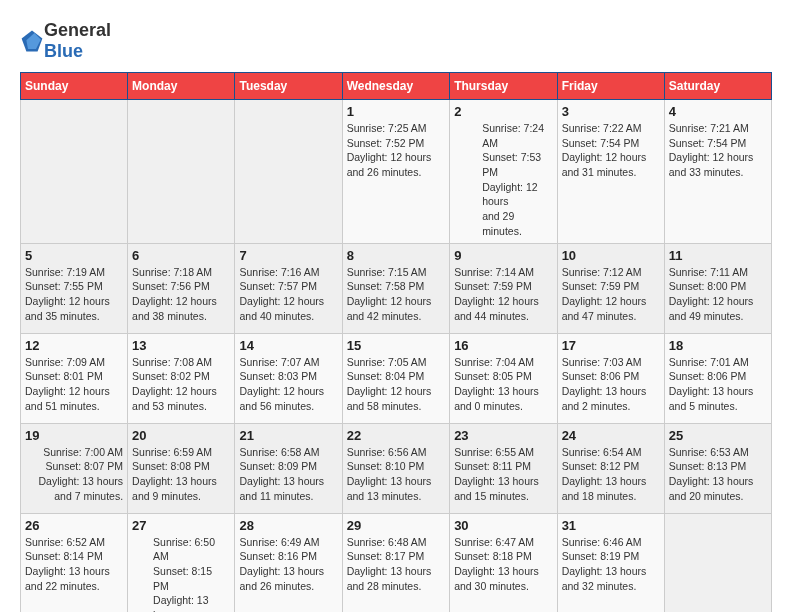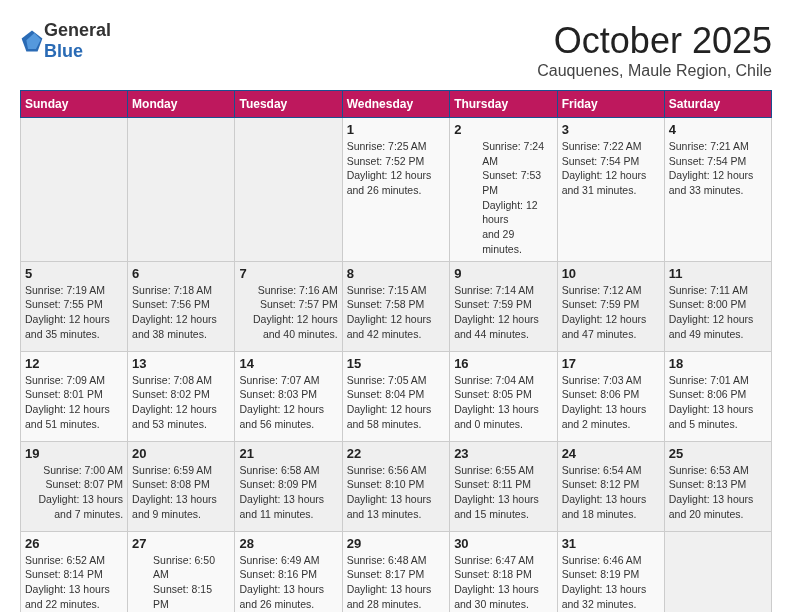--- a/index.html
+++ b/index.html
@@ -36,21 +36,21 @@
     .location-title {
       font-size: 16px;
       color: #444;
     }
     .calendar {
       width: 100%;
       border-collapse: collapse;
       font-size: 11px;
     }
     .calendar thead th {
-      background-color: #be185d;
+      background-color: #ef4444;
       color: #fff;
       padding: 6px 4px;
       text-align: left;
       font-size: 12px;
       font-weight: bold;
       border: 1px solid #1a5090;
     }
     .calendar tbody td {
       border: 1px solid #ccc;
       vertical-align: top;
@@ -88,24 +88,20 @@
   <div class="logo">
     <svg class="logo-icon" viewBox="0 0 30 30">
       <polygon points="15,2 28,12 22,28 8,28 2,12" fill="#2a6bb5"></polygon>
       <polygon points="18,5 26,13 20,25 10,25 8,14" fill="#5599dd"></polygon>
     </svg>
     <div>
       <span style="font-size:18px;font-weight:bold;color:#333;">General</span><br>
       <span style="font-size:18px;font-weight:bold;color:#2a6bb5;">Blue</span>
     </div>
   </div>
-  <div class="title-area">
-    <div class="month-title">October 2025</div>
-    <div class="location-title">Cauquenes, Maule Region, Chile</div>
-  </div>
 </div>
 
 <table class="calendar">
   <thead>
     <tr id="header-row">
         <th>Sunday</th>
         <th>Monday</th>
         <th>Tuesday</th>
         <th>Wednesday</th>
         <th>Thursday</th>
@@ -157,21 +153,21 @@
         </td>
         <td>
           <span class="day-number">6</span>
           <div class="day-info" style="white-space: pre-line;">Sunrise: 7:18 AM
 Sunset: 7:56 PM
 Daylight: 12 hours
 and 38 minutes.</div>
         </td>
         <td>
           <span class="day-number">7</span>
-          <div class="day-info" style="white-space: pre-line; text-align: right;">Sunrise: 7:16 AM
+          <div class="day-info" style="white-space: pre-line;">Sunrise: 7:16 AM
 Sunset: 7:57 PM
 Daylight: 12 hours
 and 40 minutes.</div>
         </td>
         <td>
           <span class="day-number">8</span>
           <div class="day-info" style="white-space: pre-line;">Sunrise: 7:15 AM
 Sunset: 7:58 PM
 Daylight: 12 hours
 and 42 minutes.</div>

